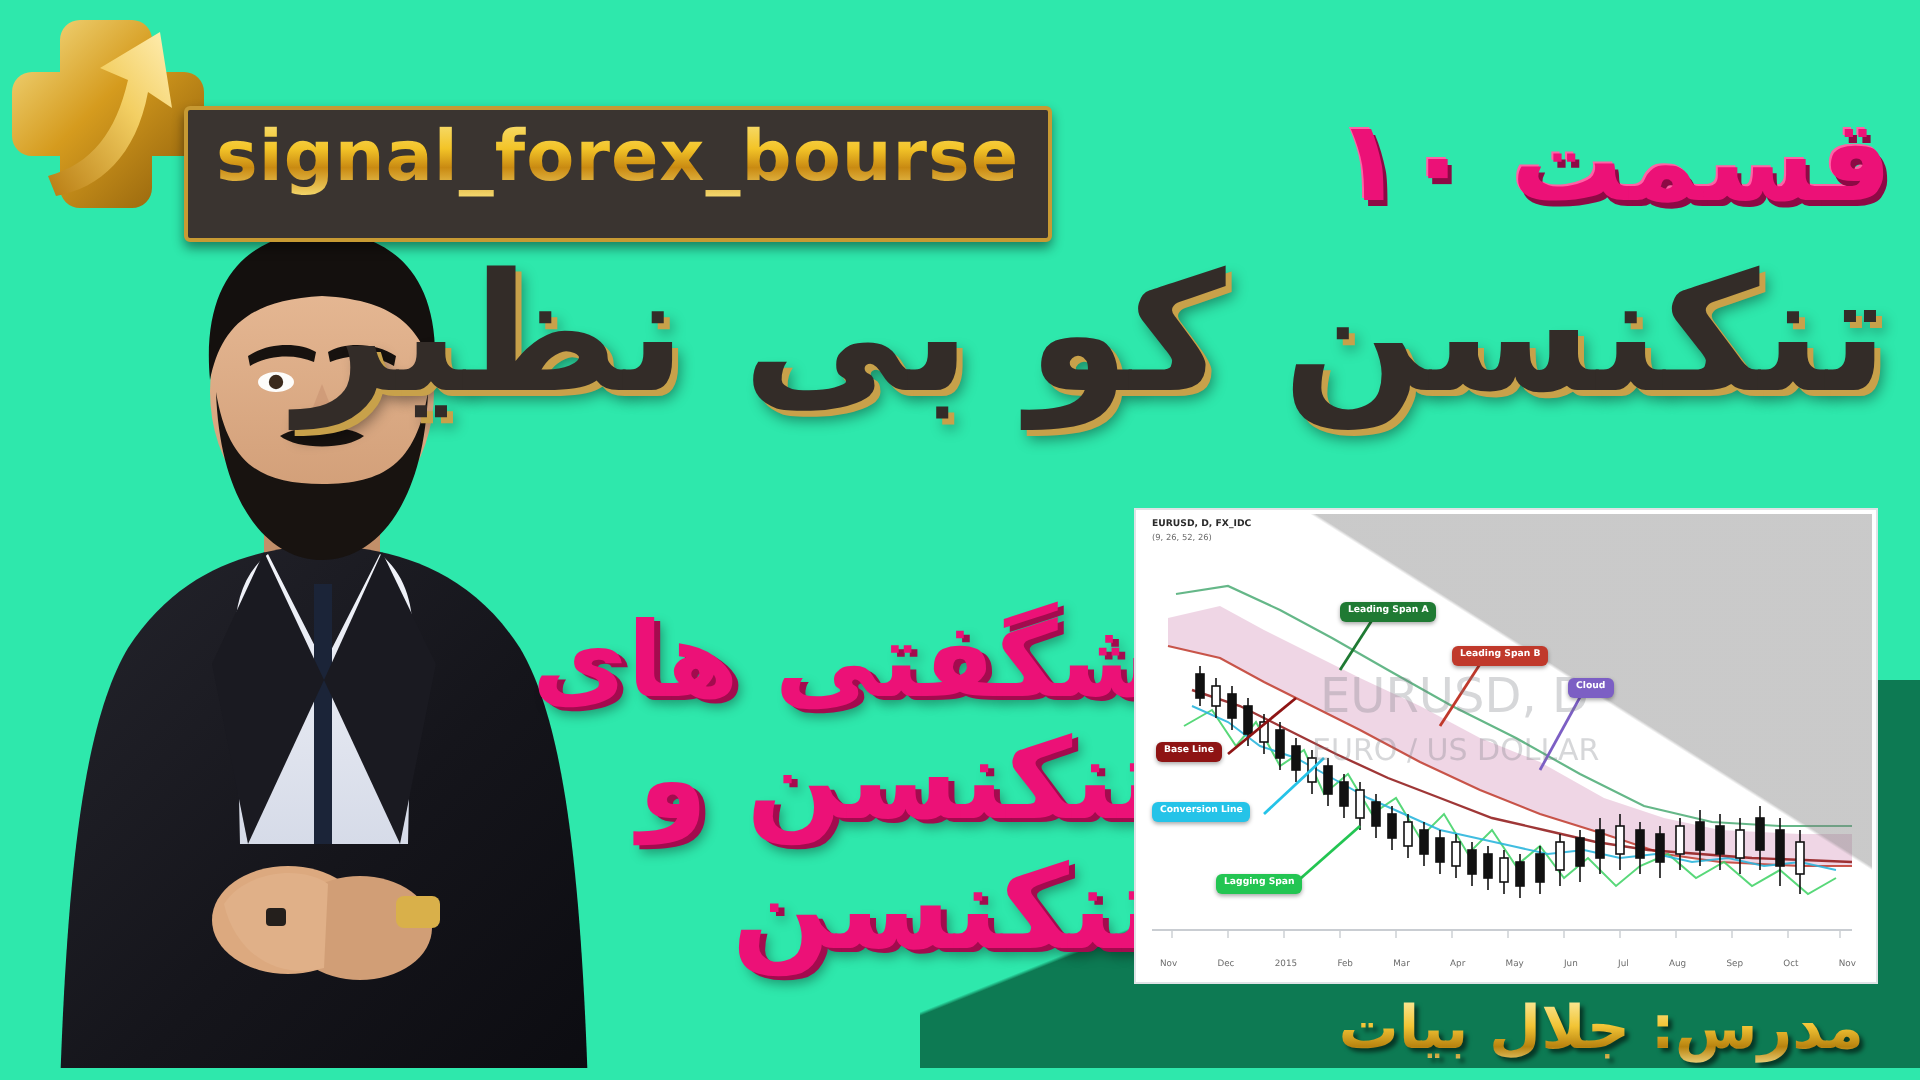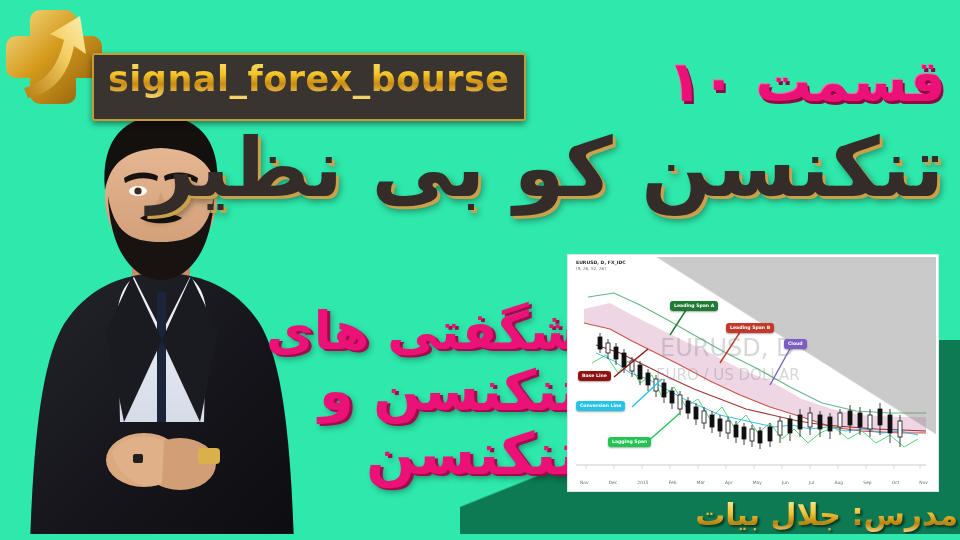--- a/index.html
+++ b/index.html
@@ -87,21 +87,21 @@
        3px 2px 0 #a30b4e,
        4px 4px 6px rgba(0,0,0,.35);
     margin-top: 28px;
   }
   .sub-line{font-size:52px;line-height:62px;white-space:nowrap;}
   .sub-line.l2{font-size:56px;line-height:66px;margin-top:-4px;}
   .sub-line.l3{font-size:58px;line-height:68px;margin-top:-4px;}
 
   
   .instructor{
-    position:absolute;right:2px;bottom:6px;
+    position:absolute;right:28px;bottom:6px;
     font-family:"DejaVu Sans",sans-serif;
     font-weight:bold;font-size:30px;line-height:38px;
     background:linear-gradient(180deg,#fdf0ab 0%,#f0c martin 0%,#f2c435 45%,#b8830f 70%,#f7e291 100%);
     background:linear-gradient(180deg,#fdf3b4 0%,#f2c435 45%,#b8830f 72%,#f7e291 100%);
     -webkit-background-clip:text;background-clip:text;color:transparent;
     text-shadow:none;
     filter:drop-shadow(2px 2px 1px rgba(0,0,0,.55));
     white-space:nowrap;
   }
 

